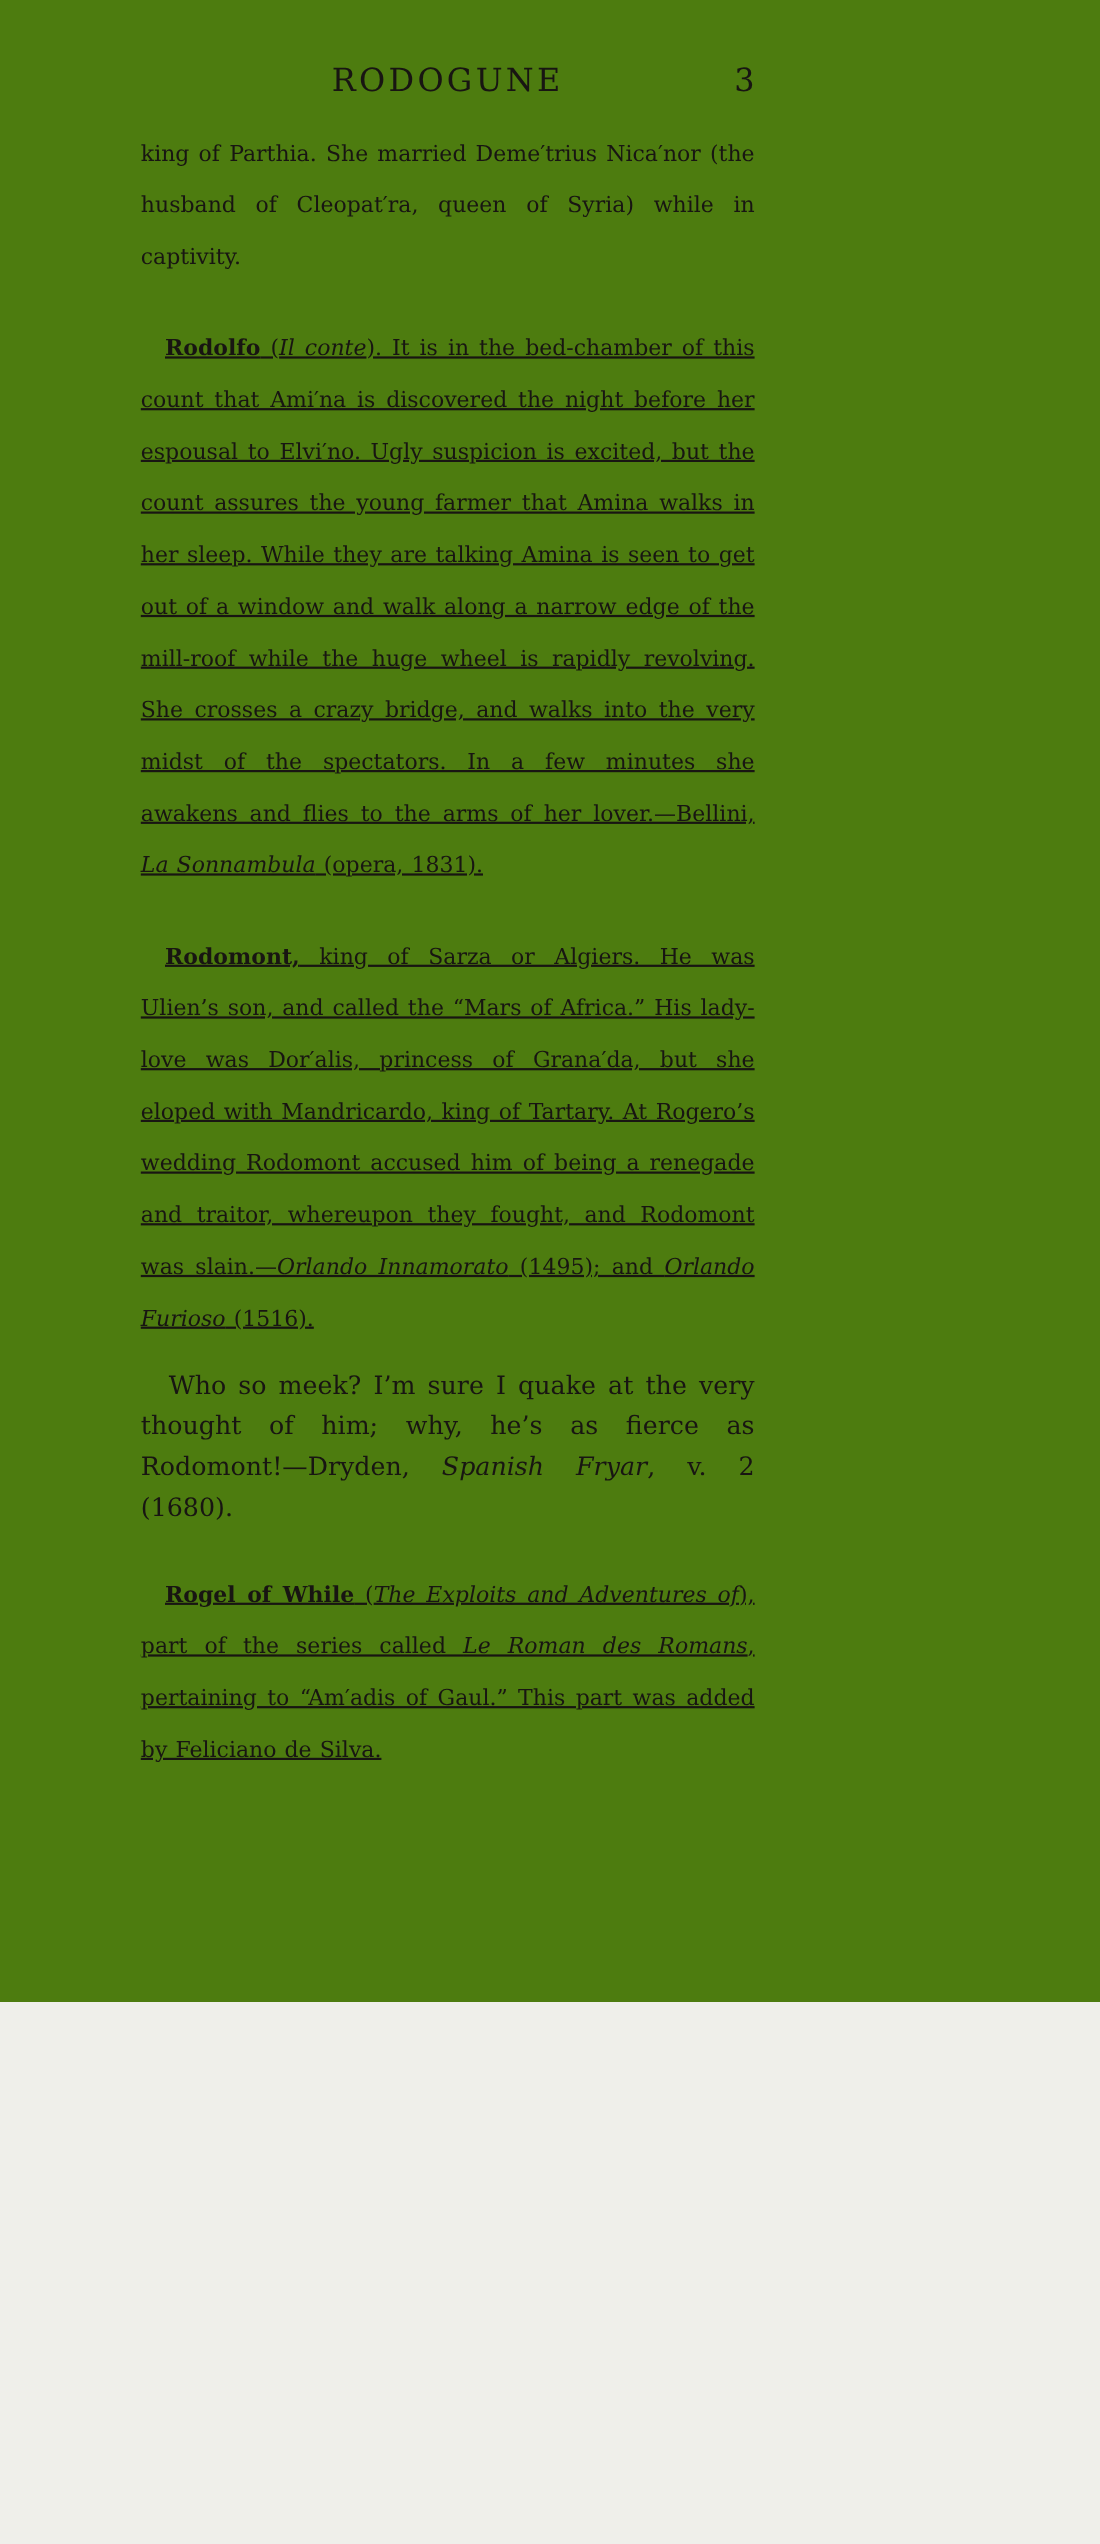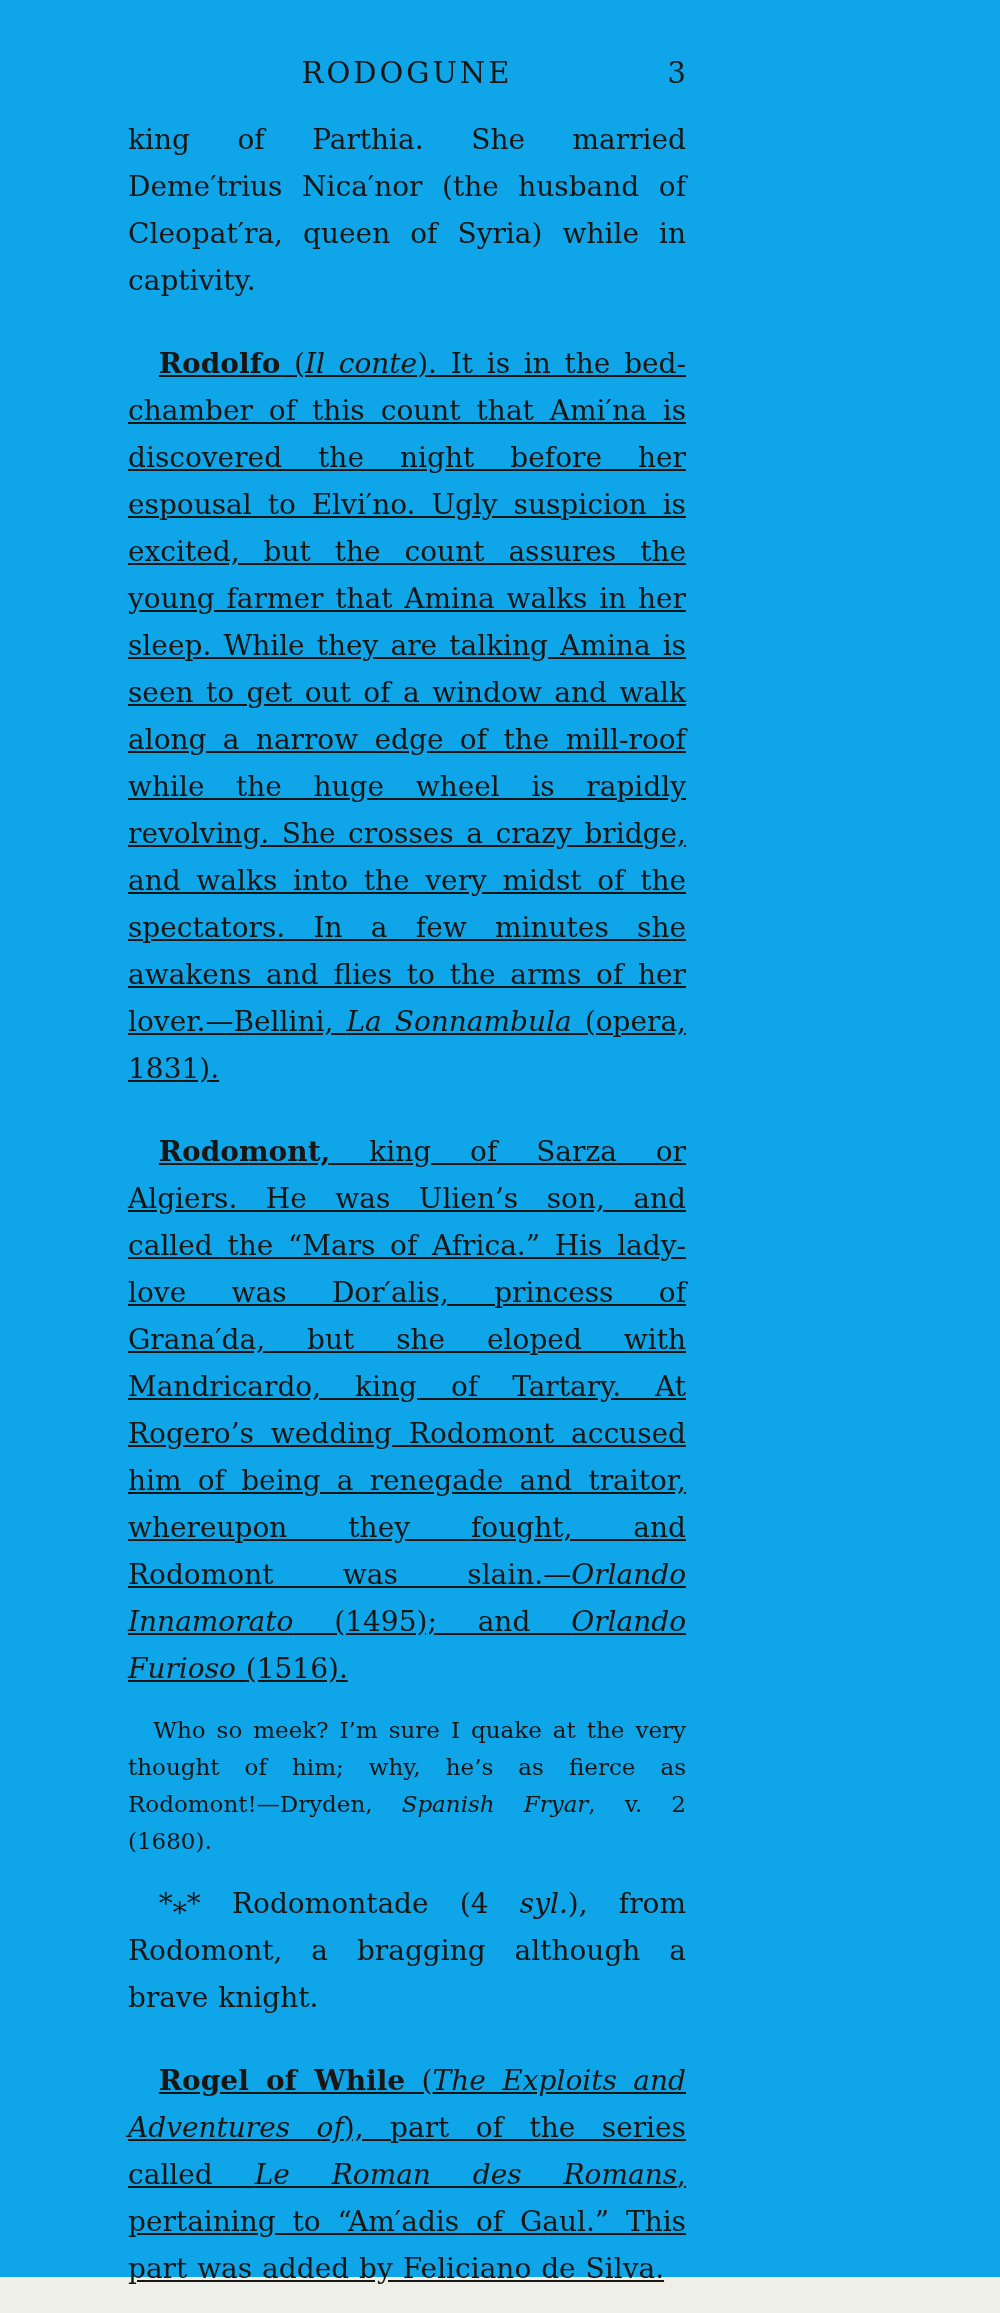--- a/index.html
+++ b/index.html
@@ -7,22 +7,22 @@
     width: 1000px;
     height: 2313px;
     background: #efefea;
     font-family: "DejaVu Serif", "Liberation Serif", serif;
     color: #181512;
     overflow: hidden;
   }
   .page {
     position: relative;
     width: 1000px;
-    height: 2277px;
-    background: #0ea5e9;
+    height: 1820px;
+    background: #4d7c0f;
   }
   .page-header {
     position: absolute;
     top: 56px;
     left: 128px;
     width: 558px;
     text-align: center;
     font-size: 29px;
     letter-spacing: 3px;
   }
@@ -34,21 +34,21 @@
   }
   .content {
     position: absolute;
     top: 116px;
     left: 128px;
     width: 558px;
   }
   .para {
     margin: 0;
     text-align: justify;
-    font-size: 28px;
+    font-size: 20px;
     line-height: 47px;
     word-spacing: 1px;
   }
   .para.small {
     font-size: 23px;
     line-height: 37px;
   }
   .indent { text-indent: 1.1em; }
   .gap-entry { margin-top: 36px; text-decoration: underline; }
   .gap-small { margin-top: 20px; }
@@ -61,16 +61,15 @@
 <div class="page">
   <div class="page-header">
     <span>RODOGUNE</span>
     <span class="page-number">3</span>
   </div>
   <div class="content">
       <p class="para"><span>king of Parthia.  She married Deme′trius Nica′nor (the husband of Cleopat′ra, queen of Syria) while in captivity.</span></p>
       <p class="para indent gap-entry"><span class="b">Rodolfo</span><span> (</span><span class="i">Il conte</span><span>).  It is in the bed-chamber of this count that Ami′na is discovered the night before her espousal to Elvi′no.  Ugly suspicion is excited, but the count assures the young farmer that Amina walks in her sleep.  While they are talking Amina is seen to get out of a window and walk along a narrow edge of the mill-roof while the huge wheel is rapidly revolving.  She crosses a crazy bridge, and walks into the very midst of the spectators.  In a few minutes she awakens and flies to the arms of her lover.—Bellini, </span><span class="i">La Sonnambula</span><span> (opera, 1831).</span></p>
       <p class="para indent gap-entry"><span class="b">Rodomont,</span><span> king of Sarza or Algiers. He was Ulien’s son, and called the “Mars of Africa.”  His lady-love was Dor′alis, princess of Grana′da, but she eloped with Mandricardo, king of Tartary.  At Rogero’s wedding Rodomont accused him of being a renegade and traitor, whereupon they fought, and Rodomont was slain.—</span><span class="i">Orlando Innamorato</span><span> (1495); and </span><span class="i">Orlando Furioso</span><span> (1516).</span></p>
       <p class="para small indent gap-small"><span>Who so meek?  I’m sure I quake at the very thought of him; why, he’s as fierce as Rodomont!—Dryden, </span><span class="i">Spanish Fryar</span><span>, v. 2 (1680).</span></p>
-      <p class="para indent gap-small"><span>*⁎* Rodomontade (4 </span><span class="i">syl.</span><span>), from Rodomont, a bragging although a brave knight.</span></p>
       <p class="para indent gap-entry"><span class="b">Rogel of While</span><span> (</span><span class="i">The Exploits and Adventures of</span><span>), part of the series called </span><span class="i">Le Roman des Romans</span><span>, pertaining to “Am′adis of Gaul.”  This part was added by Feliciano de Silva.</span></p>
     </div>
 </div>
 
 </body></html>

